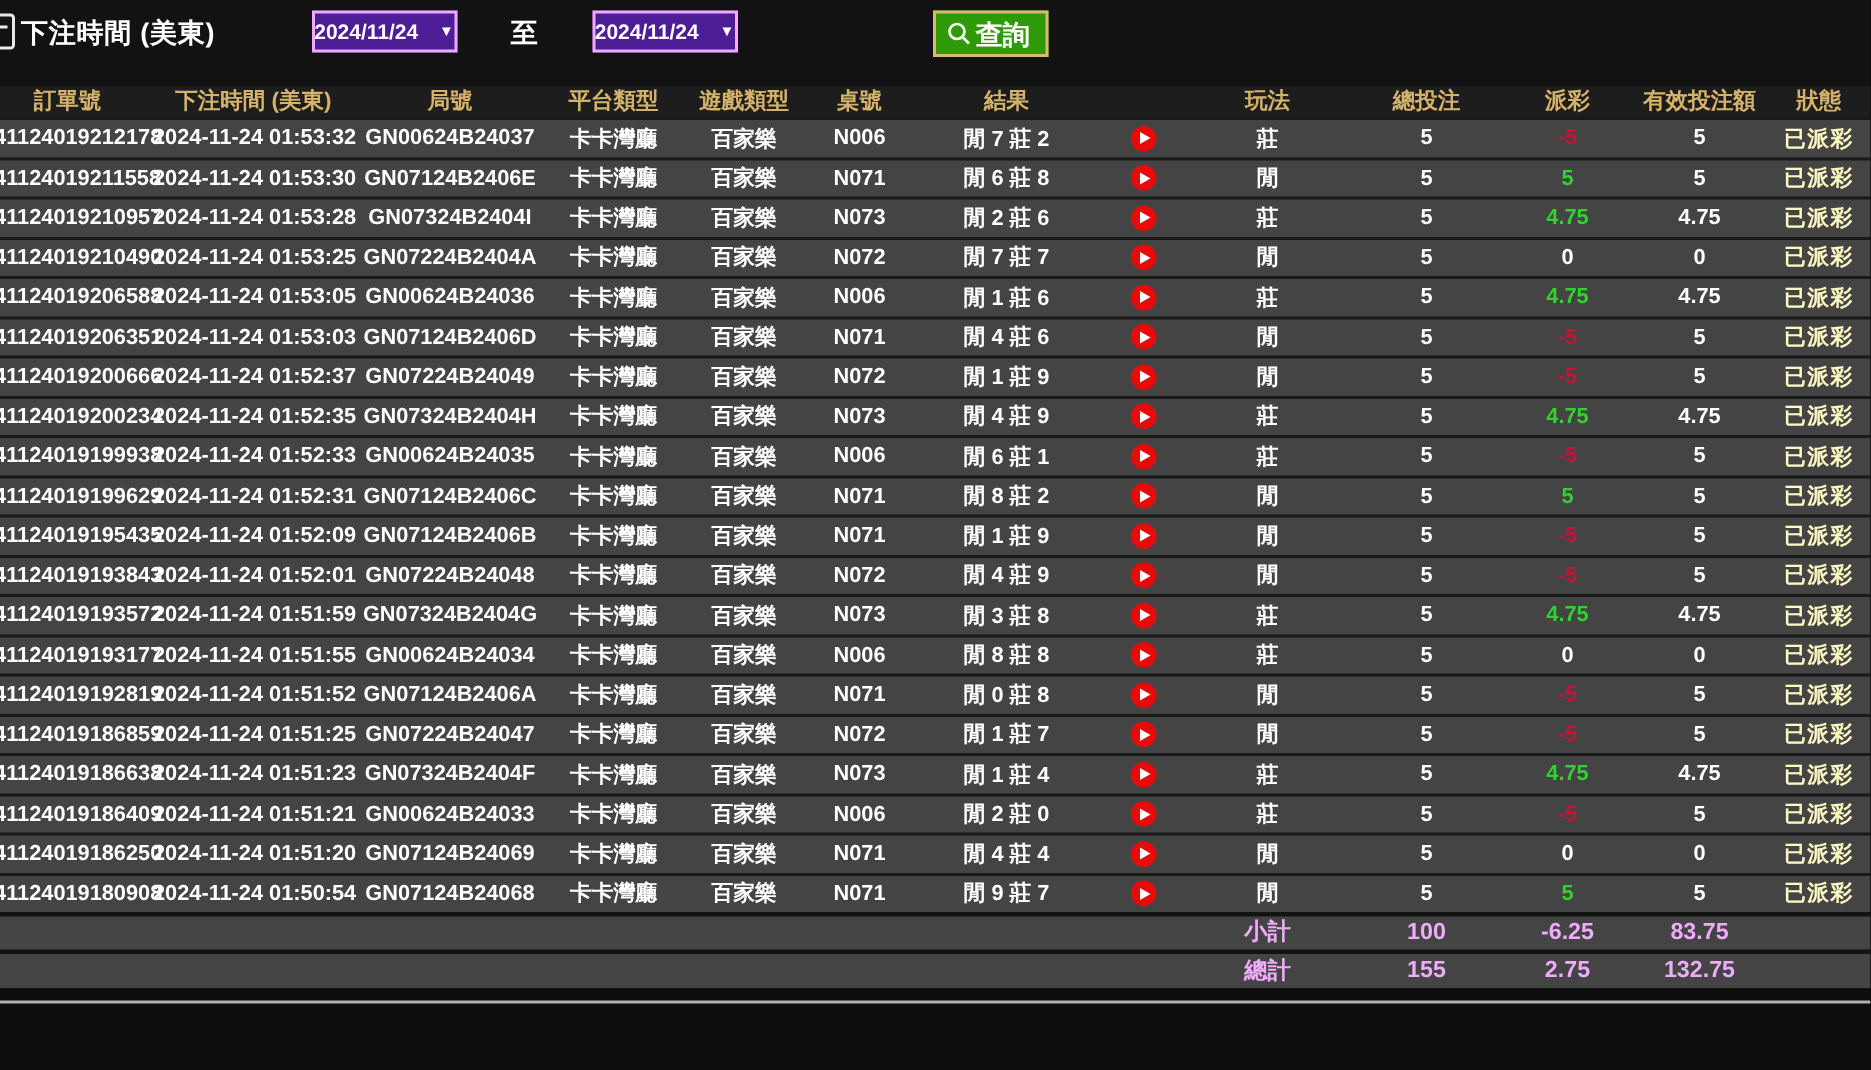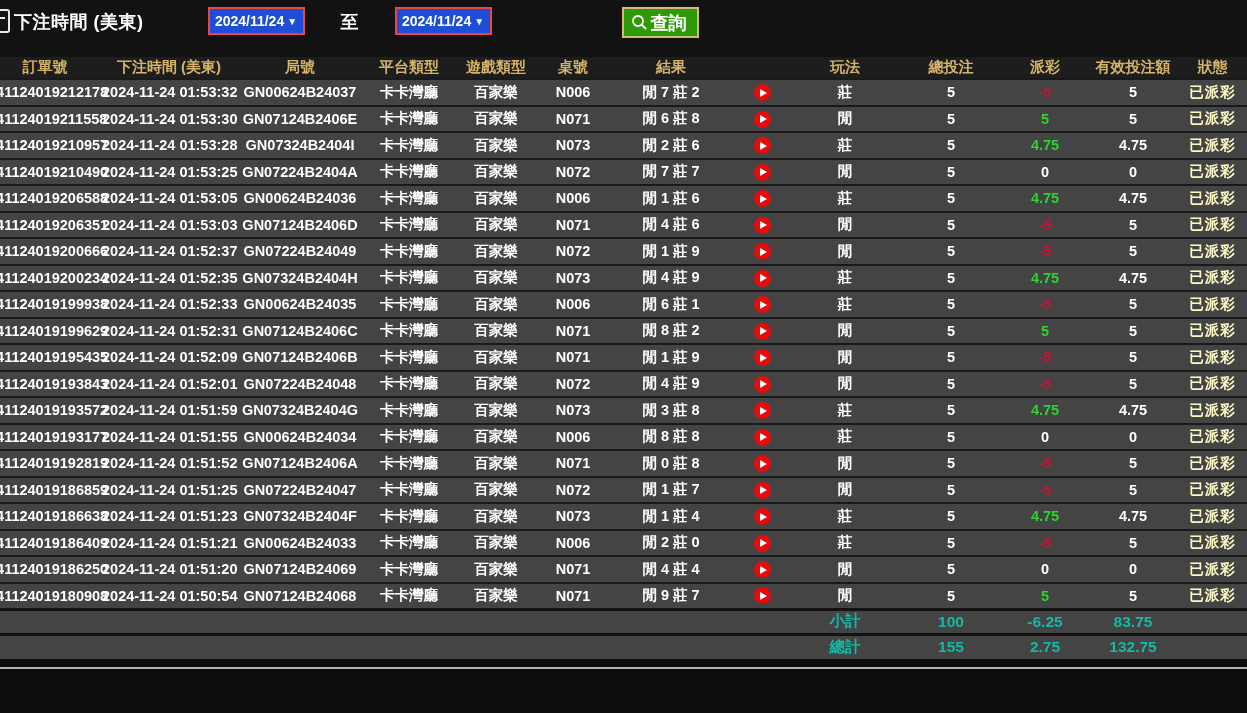--- a/index.html
+++ b/index.html
@@ -11,22 +11,22 @@
     padding-top:7px; position:relative; }
   .cal-icon { width:22px; height:24px; border:2px solid #e8e8e8; border-radius:3px;
     margin-left:-12px; margin-top:2px; position:relative; flex:0 0 auto; }
   .cal-icon::before { content:""; position:absolute; left:3px; right:3px; top:6px;
     border-top:2px solid #e8e8e8; }
   .cal-icon::after { content:""; position:absolute; left:8px; top:6px; bottom:2px;
     border-left:2px solid #e8e8e8; }
   .topbar-label { color:#fff; font-size:18px; font-weight:700; margin-left:4px;
     margin-top:3px; letter-spacing:0.5px; }
   .date-select { margin-left:64px; margin-top:0; width:97px; height:28px;
-    background:#1d4ed8; border:2px solid #ef4444; color:#fff; font-weight:700;
-    font-size:14px; display:flex; align-items:center; justify-content:center;
+    background:#4c1d95; border:2px solid #f0abfc; color:#fff; font-weight:700;
+    font-size:14px; display:flex; align-items:center; justify-content:space-between;
     gap:3px; cursor:pointer; }
   .date-select .arrow { font-size:10px; }
   .to-label { color:#fff; font-size:18px; font-weight:700; margin:3px 0 0 36px; }
   .date-select.second { margin-left:36px; }
   .query-btn { margin-left:130px; margin-top:0; height:31px; padding:0 10px 0 7px;
     background:#2f9a08; border:2px solid #d8b878; color:#fff; font-weight:700;
     font-size:18px; display:flex; align-items:center; gap:3px; cursor:pointer; }
   .query-btn svg { display:block; }
 
   
@@ -45,21 +45,21 @@
     height:26.5px; text-align:center; border-top:2px solid #191919;
     white-space:nowrap; }
   td.pos { color:#2fd32f; }
   td.neg { color:#c41536; }
   td.status { color:#fef9c3; letter-spacing:1px; }
   .play-icon { width:17px; height:17px; background:#e80b0b; border-radius:50%;
     display:inline-flex; align-items:center; justify-content:center; cursor:pointer; }
   .play-icon .tri { width:0; height:0; border-left:7px solid #fff;
     border-top:4.5px solid transparent; border-bottom:4.5px solid transparent;
     margin-left:2px; }
-  tr.summary td { border-top:3px solid #121212; color:#14b8a6; font-size:15.5px;
+  tr.summary td { border-top:3px solid #121212; color:#f0abfc; font-size:15.5px;
     height:25px;text-align:center; }
   .bottom-strip { height:8px; background:#0d0d0d; }
   .bottom-line { height:2px; background:#b2b2b2; width:1247px; }
 </style>
 </head>
 <body>
 
 <div class="topbar">
   <span class="cal-icon"></span>
   <span class="topbar-label">下注時間 (美東)</span>

